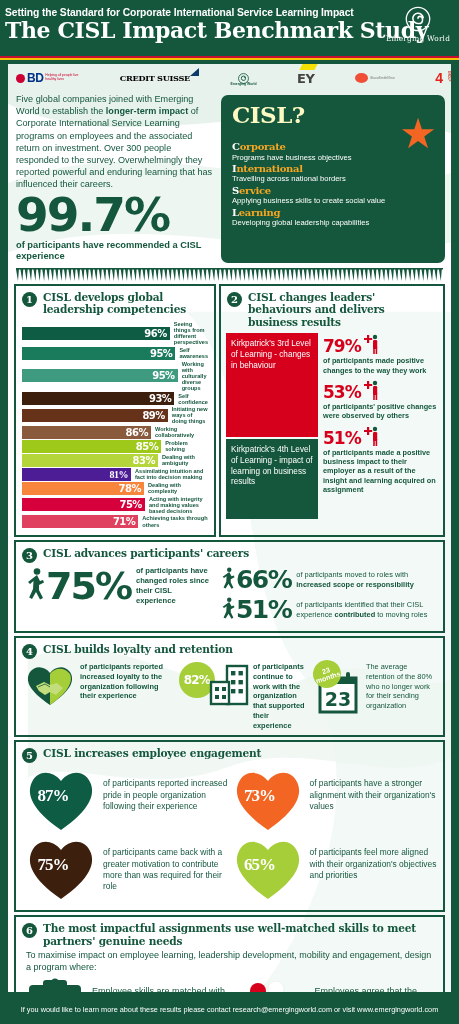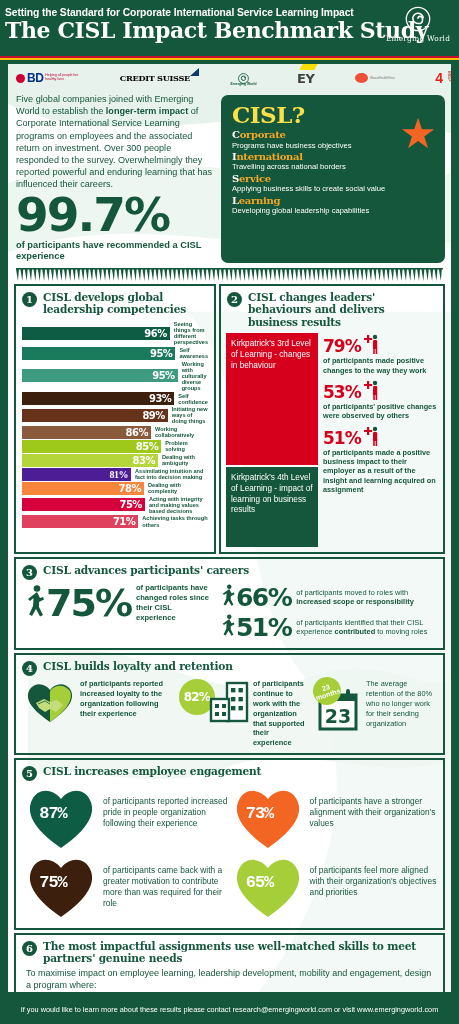--- a/index.html
+++ b/index.html
@@ -61,22 +61,22 @@
   .introrow { display:flex; padding:3px 6px 0 8px; position:relative; z-index:2; }
   .introleft { width:205px; padding-right:6px; }
   .introleft p { font-size:9.1px; color:#14573c; line-height:1.34; }
   .introleft b { font-weight:bold; }
   .bignum { font-size:47px; font-weight:bold; color:#14573c; line-height:0.82;
             margin-top:6px; letter-spacing:-2px; font-family:"DejaVu Sans",sans-serif;}
   .bignum-sub { font-size:9.3px; font-weight:bold; color:#14573c; line-height:1.24; margin-top:5px;}
 
   .cislbox { flex:1; background:#14573c; border-radius:7px; padding:8px 10px 9px 11px;
              position:relative; margin-top:2px; }
-  .cislbox .qtitle { color:#fde047; font-size:23px; font-weight:bold; font-family:"DejaVu Serif",serif;
-                     letter-spacing:-0.5px; line-height:1; margin-bottom:4px;}
+  .cislbox .qtitle { color:#fef9c3; font-size:23px; font-weight:bold; font-family:"DejaVu Serif",serif;
+                     letter-spacing:-0.5px; line-height:1; margin-bottom:16px;}
   .cislbox .star { position:absolute; right:8px; top:18px; color:#f26522; font-size:42px; line-height:1;}
   .cterm { font-family:"DejaVu Serif",serif; font-size:10px; font-weight:bold; line-height:1.05;
            color:#f5a623; letter-spacing:-0.3px; margin-top:2px;}
   .cterm .cap { color:#ffffff; }
   .cdesc { color:#fff; font-size:7.6px; line-height:1.25; margin-top:0px;}
 
   
   .saw { height:14px; margin:5px 8px 2px 8px; position:relative; z-index:2;}
 
   
@@ -98,21 +98,21 @@
   .barrow { display:flex; align-items:center; margin-bottom:1px; }
   .bar { height:13px; display:flex; align-items:center; justify-content:flex-end;
          padding-right:3px; color:#fff; font-weight:bold; font-size:10px;
          font-family:"DejaVu Sans",sans-serif; letter-spacing:-0.5px;}
   .barlabel { font-size:5.6px; color:#14573c; line-height:1.1; padding-left:4px; font-weight:bold; flex:1;}
 
   
   .s2body { display:flex; padding:2px 5px 5px 5px; gap:5px;}
   .kirkcol { width:92px; }
   .kirkbox { color:#fff; font-size:8.2px; line-height:1.3; padding:6px 5px; }
-  .kirk-red { background:#d6001c; height:132px;}
+  .kirk-red { background:#d6001c; height:104px;}
   .kirk-green { background:#14573c; height:80px; margin-top:2px;}
   .statcol { flex:1; }
   .statitem { margin-bottom:4px; }
   .statnum { color:#d6001c; font-size:17px; font-weight:bold; font-family:"DejaVu Sans",sans-serif;
              letter-spacing:-1px; line-height:1; display:flex; align-items:flex-end; gap:2px;}
   .stattxt { font-size:7.3px; color:#14573c; line-height:1.28; font-weight:bold; margin-top:1px;}
   .plusman { position:relative; width:16px; height:22px; display:inline-block; }
 
   
   .s3body { display:flex; padding:0 6px 5px 10px; align-items:flex-start; gap:8px;}
@@ -140,21 +140,21 @@
   .burst { position:absolute; left:3px; top:-2px; width:28px;height:28px;border-radius:50%;
            background:#a6ce39; color:#fff; font-size:7px; font-weight:bold; text-align:center;
            display:flex;align-items:center;justify-content:center; transform:rotate(-18deg); z-index:3;
            line-height:1.05;}
 
   
   .s5body { display:flex; flex-wrap:wrap; padding:0 6px 6px 8px; }
   .s5item { width:50%; display:flex; align-items:flex-start; gap:5px; margin-bottom:3px; }
   .hrt { position:relative; width:74px; height:66px; flex:0 0 74px; }
   .hrtnum { position:absolute; left:0; right:16px; top:20px; text-align:center; color:#fff;
-            font-size:17px; font-weight:bold; font-family:Liberation Mono, monospace; letter-spacing:-1px;}
+            font-size:17px; font-weight:bold; font-family:Liberation Serif, serif; letter-spacing:-1px;}
   .s5txt { font-size:8.4px; color:#14573c; line-height:1.32; padding-top:12px;}
 
   
   .s6sub { font-size:9px; color:#14573c; line-height:1.32; padding:0 8px 3px 10px;}
   .s6body { display:flex; padding:0 6px 6px 10px; gap:6px; align-items:flex-start;}
   .s6item { display:flex; gap:8px; align-items:flex-start; width:50%;}
   .s6txt { font-size:9px; color:#14573c; line-height:1.34; padding-top:8px;}
   .clip { width:58px;height:68px;flex:0 0 58px;}
   .people { width:72px;height:72px;flex:0 0 72px;}
 

